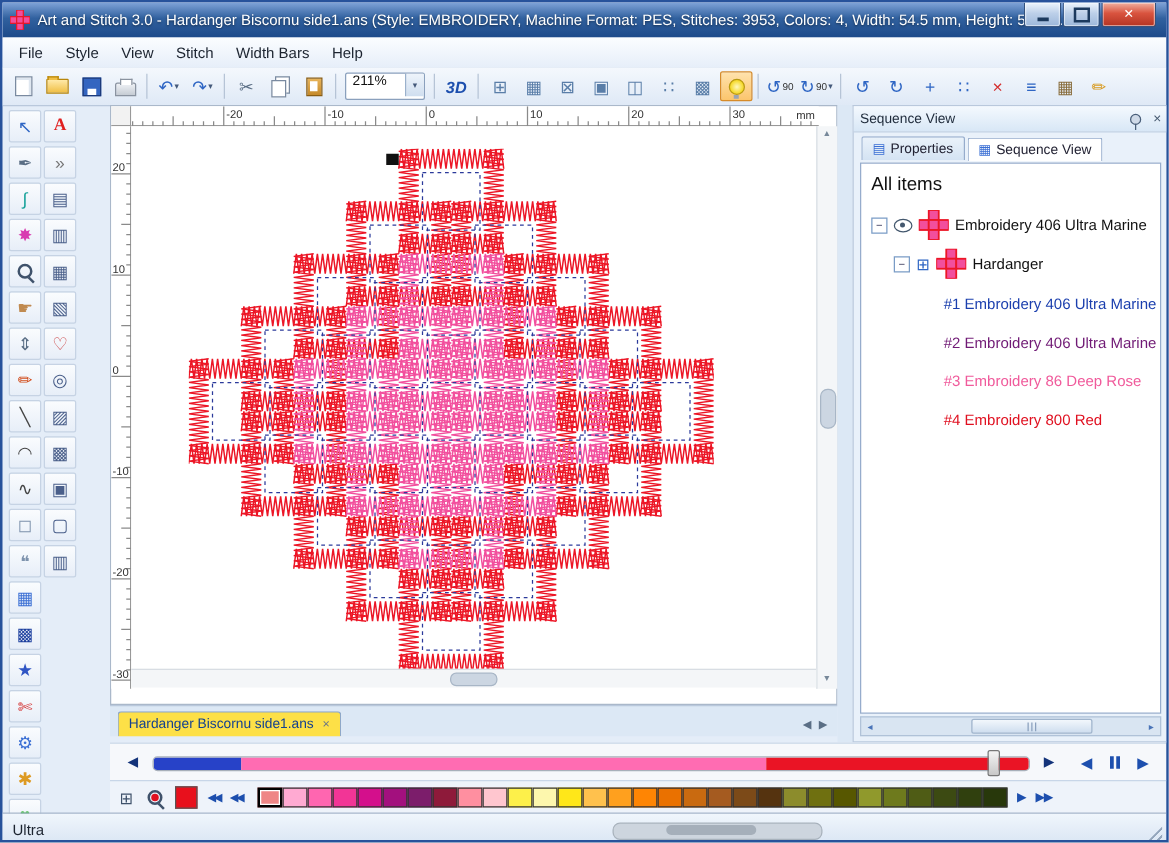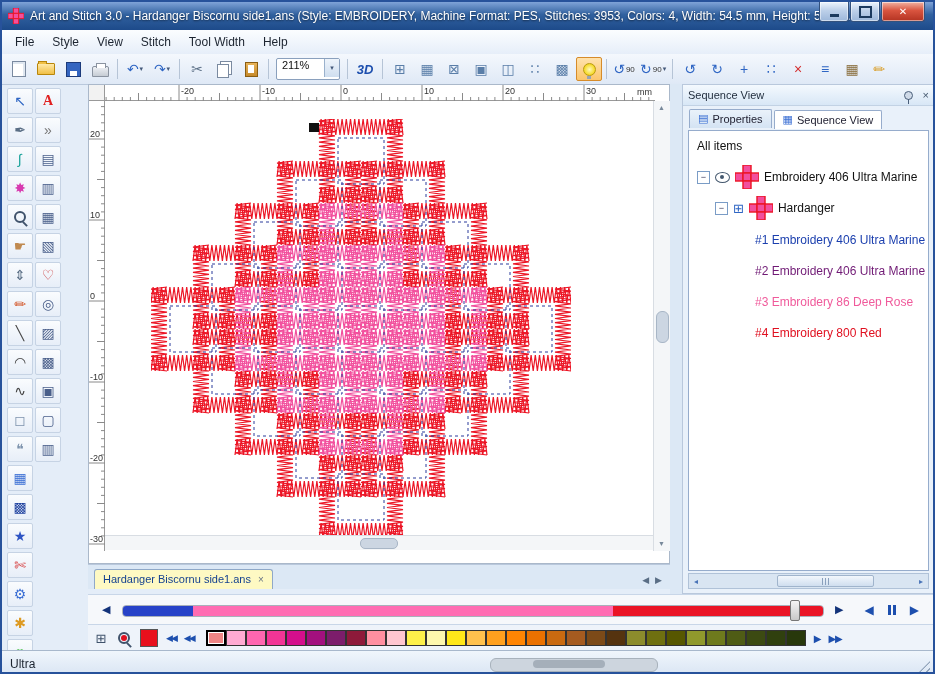--- a/index.html
+++ b/index.html
@@ -73,39 +73,39 @@
   #ruler-unit{position:absolute;right:3px;top:2px;font-size:9px;color:#333;}
   #page{position:absolute;left:16px;top:16px;width:550px;height:450px;background:#fff;overflow:hidden;}
   #design-wrap{position:absolute;left:46px;top:18px;width:420px;height:420px;}
   #vscroll{position:absolute;left:564px;top:16px;width:16px;height:450px;background:#f4f6f8;border-left:1px solid #d8dde3;}
   #vscroll .thumb{position:absolute;left:2px;top:210px;width:11px;height:30px;background:#ccd6e2;border:1px solid #a8b6c6;border-radius:6px;}
   #vscroll .arr{position:absolute;left:0;width:15px;height:14px;font-size:7px;color:#77889a;text-align:center;line-height:14px;}
   #hscroll{position:absolute;left:16px;top:450px;width:548px;height:14px;background:#f4f6f8;border-top:1px solid #d8dde3;}
   #hscroll .thumb{position:absolute;top:2px;left:255px;width:36px;height:9px;background:#ccd6e2;border:1px solid #a8b6c6;border-radius:5px;}
   
   #doc-tabs{position:absolute;left:86px;top:562px;width:582px;height:24px;background:#dce8f5;border-top:1px solid #b9c8dc;display:flex;align-items:flex-end;}
-  .doc-tab{margin-left:6px;background:#fef9c3;border:1px solid #8fa8c8;border-bottom:none;border-radius:3px 3px 0 0;
+  .doc-tab{margin-left:6px;background:#fde047;border:1px solid #8fa8c8;border-bottom:none;border-radius:3px 3px 0 0;
     padding:3px 8px 4px 8px;font-size:11px;color:#14418f;display:flex;align-items:flex-end;gap:7px;}
   .doc-tab .x{color:#6a7686;font-size:10px;}
   .tab-arrows{margin-left:auto;margin-right:8px;margin-bottom:4px;display:flex;gap:6px;font-size:9px;color:#5a6e85;}
   
   #splitter{position:absolute;left:668px;top:82px;width:12px;height:510px;background:#dce8f5;}
   
   #seq-panel{position:absolute;left:680px;top:82px;width:253px;height:510px;background:#e9f1fa;border:1px solid #b9c8dc;box-sizing:border-box;}
   #seq-header{height:20px;display:flex;align-items:center;padding:0 5px;
     background:linear-gradient(#f4f9fe,#d8e7f6);border-bottom:1px solid #c2d2e4;font-size:11px;color:#1e2a3a;}
   #seq-header .spacer{flex:1;}
   #seq-header .hx{font-size:11px;color:#44586e;margin-left:6px;}
   #seq-tabs{display:flex;gap:2px;padding:3px 0 0 6px;height:22px;box-sizing:border-box;}
   .ptab{display:inline-flex;align-items:center;gap:4px;padding:2px 8px 3px 8px;font-size:11px;color:#223;
     border:1px solid #96accc;border-bottom:none;border-radius:2px 2px 0 0;background:linear-gradient(#eaf2fa,#d4e3f3);}
   .ptab.active{background:#fff;position:relative;top:1px;}
   .ptab .ticon{font-size:11px;color:#3b6fd4;}
   #seq-content{position:absolute;left:5px;right:5px;top:45px;bottom:22px;background:#fff;border:1px solid #96accc;overflow:hidden;}
-  .all-items{font-size:12px;color:#111;margin:8px 0 10px 8px;}
+  .all-items{font-size:15px;color:#111;margin:8px 0 10px 8px;}
   .tree-row{display:flex;align-items:center;gap:5px;margin:3px 0 3px 8px;font-size:12px;color:#111;height:28px;}
   .tree-row.child{margin-left:26px;}
   .expander{width:11px;height:11px;border:1px solid #7a9cc6;background:#fff;font-size:9px;line-height:10px;text-align:center;color:#335;flex:none;}
   .grid-ic{color:#2f66c4;font-size:13px;}
   .seq-items{margin-left:66px;margin-top:2px;}
   .seq-item{height:31px;line-height:31px;font-size:12px;white-space:nowrap;}
   #seq-scroll{position:absolute;left:5px;right:5px;bottom:4px;height:14px;background:#d9e5f2;border:1px solid #b0c2d8;display:flex;align-items:center;}
   #seq-scroll .sarr{width:14px;text-align:center;font-size:8px;color:#4a74b8;}
   #seq-scroll .strack{flex:1;position:relative;height:100%;}
   #seq-scroll .sthumb{position:absolute;left:35%;width:45%;top:1px;bottom:1px;background:linear-gradient(#f2f7fc,#cfdeef);
@@ -163,21 +163,21 @@
           <span>✕</span>
         </div>
     </div>
   </div>
 
   <div id="menubar">
       <div class="menu-item">File</div>
       <div class="menu-item">Style</div>
       <div class="menu-item">View</div>
       <div class="menu-item">Stitch</div>
-      <div class="menu-item">Tool Width</div>
+      <div class="menu-item">Width Bars</div>
       <div class="menu-item">Help</div>
     </div>
 
   <div id="toolbar">
       <div class="tb-btn">
         <i class="ic-new"></i>
       </div>
       <div class="tb-btn">
         <i class="ic-open"></i>
       </div>

